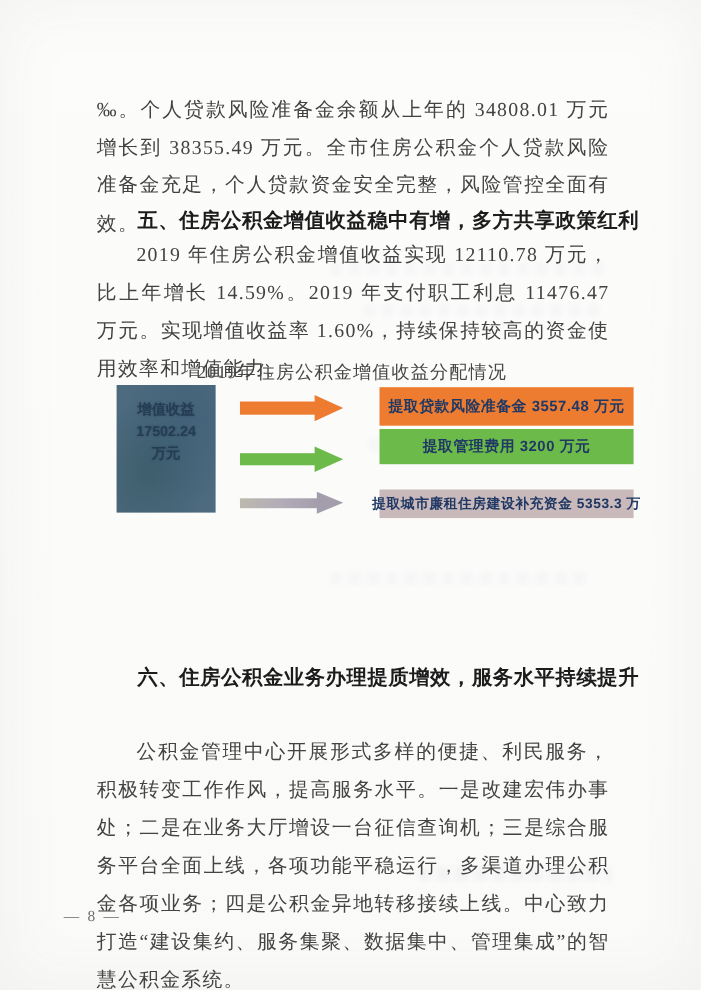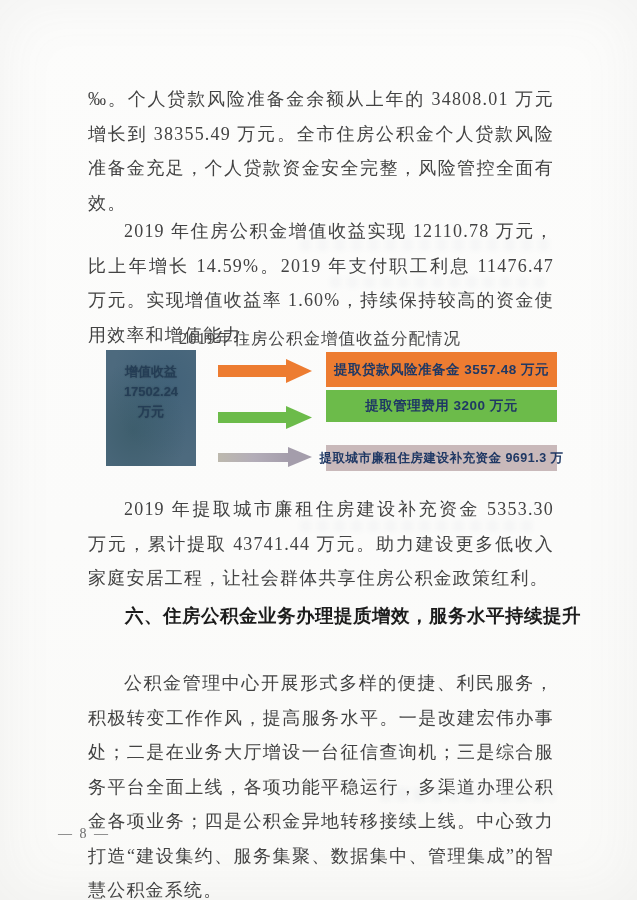--- a/index.html
+++ b/index.html
@@ -55,21 +55,21 @@
     color: #243d55;
     font-family: "Liberation Sans", "DejaVu Sans", sans-serif;
     font-size: 13px; font-weight: 600;
     display: flex; flex-direction: column;
     align-items: center; justify-content: flex-start;
     padding-top: 12px; line-height: 20px;
     text-shadow: 0 0 2px rgba(0,0,0,0.25);
   }
   .arrow { position: absolute; left: 218px; width: 94px; }
   .alloc-box {
-    position: absolute; left: 326px; width: 231px;
+    position: absolute; left: 345px; width: 231px;
     display: flex; align-items: center; justify-content: center;
     font-family: "Liberation Sans", "DejaVu Sans", sans-serif;
     font-size: 13.5px; font-weight: 600;
     color: #1f3864; letter-spacing: 0.5px;
     white-space: nowrap;
   }
   .alloc-1 { top: 28px;  height: 35px; background: #ed7c31; }
   .alloc-2 { top: 66px;  height: 32px; background: #6cbb4a; }
   .alloc-3 { top: 121px; height: 26px; background: #c9b9ba; font-size: 12.5px; }
   .page-number {
@@ -99,20 +99,21 @@
 <div class="page">
 
   <div class="bleed bleed-1"></div>
   <div class="bleed bleed-2"></div>
   <div class="bleed bleed-3"></div>
   <div class="bleed bleed-4"></div>
   <div class="bleed bleed-5"></div>
 
   <p class="para" style="top: 58px; margin-top: 24px;">‰。个人贷款风险准备金余额从上年的 34808.01 万元增长到 38355.49 万元。全市住房公积金个人贷款风险准备金充足，个人贷款资金安全完整，风险管控全面有效。</p>
 
+  <h2 class="heading" style="top: 172px;">五、住房公积金增值收益稳中有增，多方共享政策红利</h2>
 
   <p class="para indent" style="top: 196px;">2019 年住房公积金增值收益实现 12110.78 万元，比上年增长 14.59%。2019 年支付职工利息 11476.47 万元。实现增值收益率 1.60%，持续保持较高的资金使用效率和增值能力。</p>
 
   <div class="diagram">
     <div class="diagram-title">2019年住房公积金增值收益分配情况</div>
 
     <div class="source-box">
       <span>增值收益</span>
       <span>17502.24</span>
       <span>万元</span>
@@ -135,23 +136,22 @@
           <stop offset="0.5" stop-color="#b3adb8"></stop>
           <stop offset="1" stop-color="#a49dab"></stop>
         </linearGradient>
       </defs>
       <rect x="0" y="7" width="72" height="9" fill="url(#grayGrad)"></rect>
       <polygon points="70,1 94,11 70,21" fill="#a49dab"></polygon>
     </svg>
 
     <div class="alloc-box alloc-1">提取贷款风险准备金 3557.48 万元</div>
     <div class="alloc-box alloc-2">提取管理费用 3200 万元</div>
-    <div class="alloc-box alloc-3">提取城市廉租住房建设补充资金 9691.3 万</div>
+    <div class="alloc-box alloc-3">提取城市廉租住房建设补充资金 5353.3 万</div>
   </div>
 
-  <p class="para indent" style="top: 474px;">2019 年提取城市廉租住房建设补充资金 5353.30 万元，累计提取 43741.44 万元。助力建设更多低收入家庭安居工程，让社会群体共享住房公积金政策红利。</p>
 
   <h2 class="heading" style="top: 588px;">六、住房公积金业务办理提质增效，服务水平持续提升</h2>
 
   <p class="para indent" style="top: 648px;">公积金管理中心开展形式多样的便捷、利民服务，积极转变工作作风，提高服务水平。一是改建宏伟办事处；二是在业务大厅增设一台征信查询机；三是综合服务平台全面上线，各项功能平稳运行，多渠道办理公积金各项业务；四是公积金异地转移接续上线。中心致力打造“建设集约、服务集聚、数据集中、管理集成”的智慧公积金系统。</p>
 
   <div class="page-number">— 8 —</div>
 </div>
 
 </body></html>

